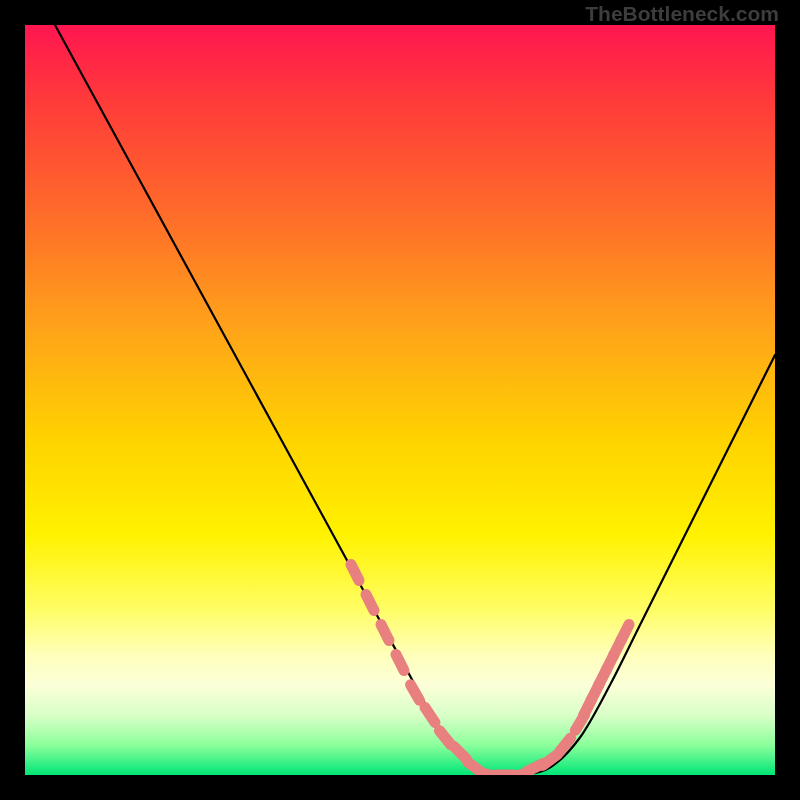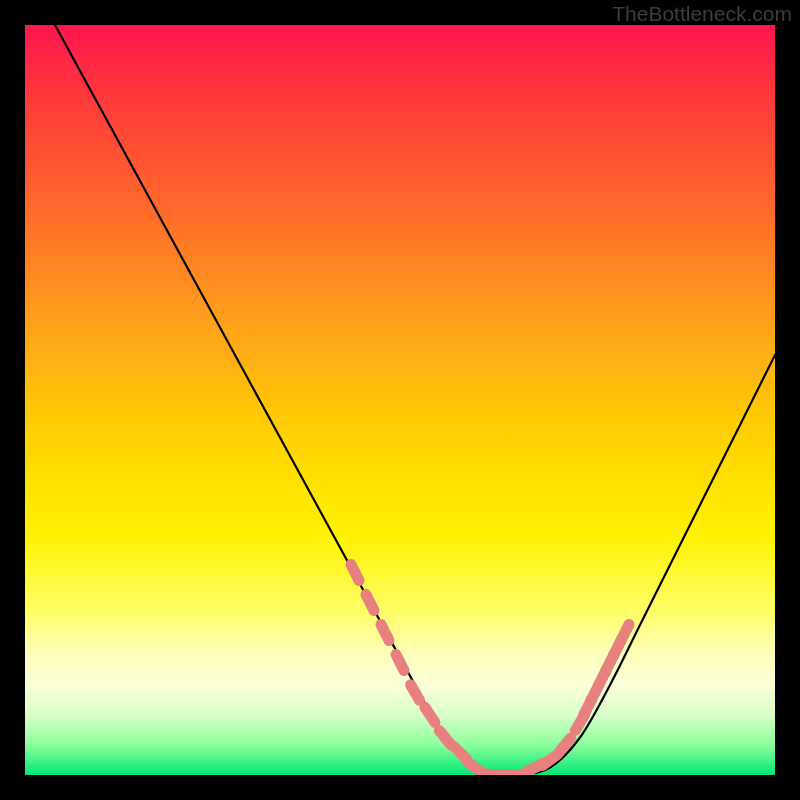--- a/index.html
+++ b/index.html
@@ -48,24 +48,24 @@
     position: absolute;
     left: 0;
     top: 0;
     width: 750px;
     height: 750px;
     pointer-events: none;
   }
   #watermark {
     position: absolute;
     top: 2px;
-    right: 8px;
+    right: 21px;
     font-family: Arial, Helvetica, sans-serif;
     font-size: 21px;
-    font-weight: 400;
+    font-weight: 700;
     color: #3d3d3d;
     letter-spacing: 0px;
   }
 </style>
 </head>
 <body>
 
 <div id="container">
   <div id="watermark">TheBottleneck.com</div>
   <div id="plot-area">

